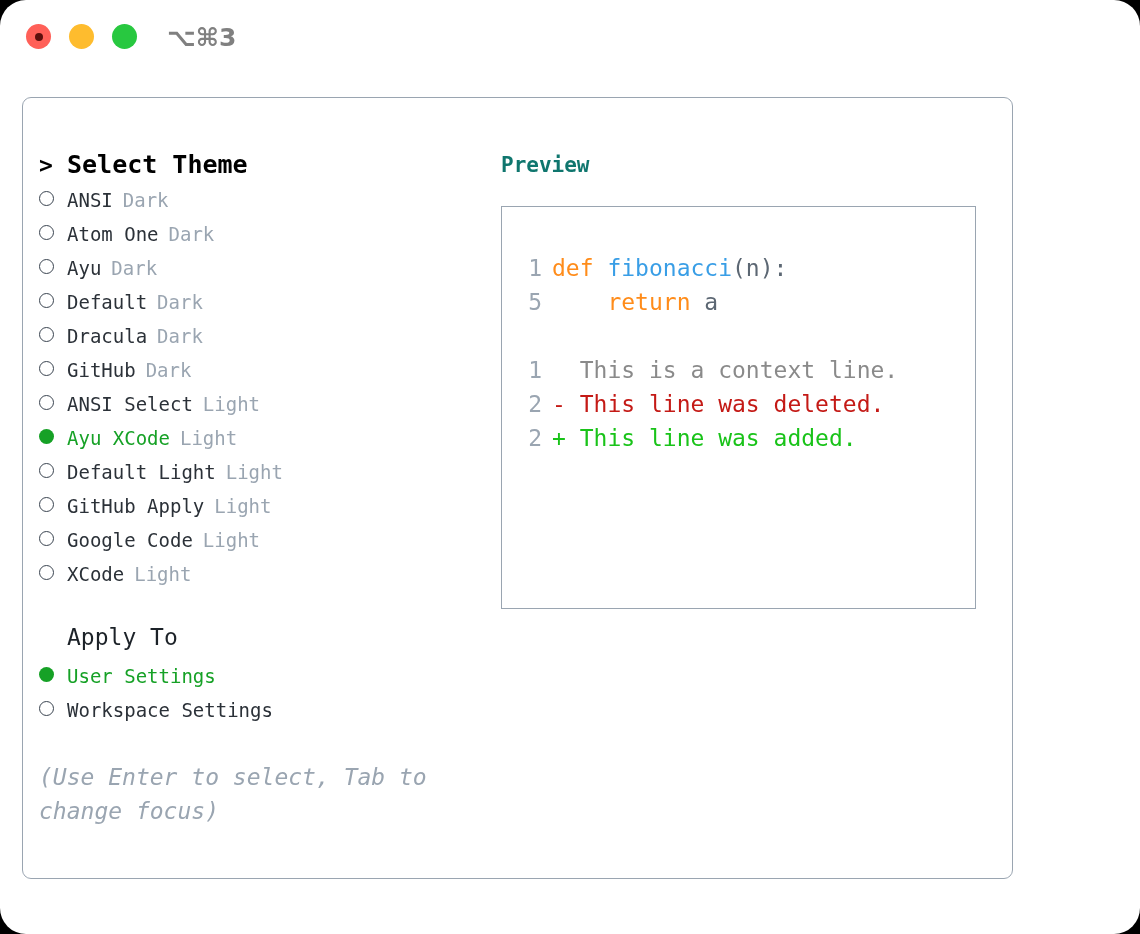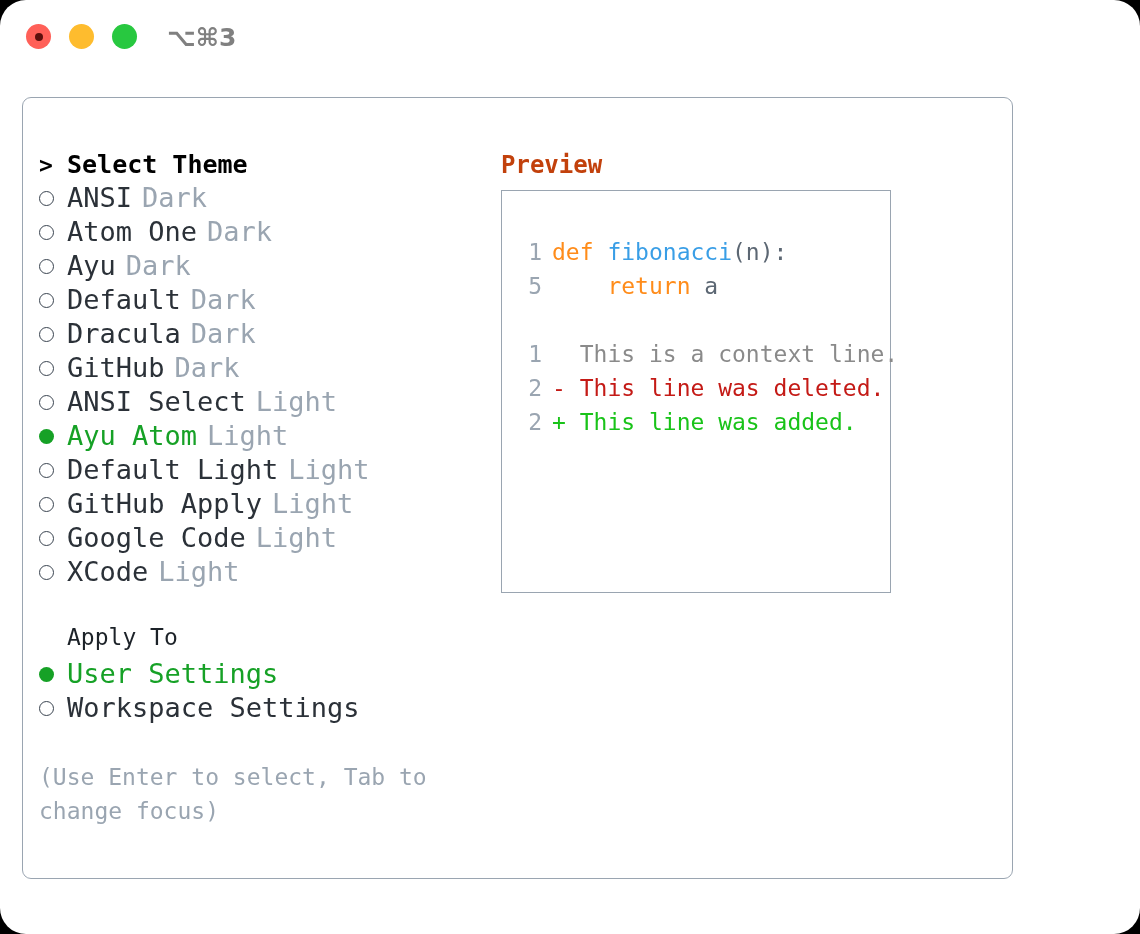--- a/index.html
+++ b/index.html
@@ -88,21 +88,21 @@
   .left-col {
     position: absolute;
     left: 16px;
     top: 50px;
     width: 440px;
   }
   .row {
     display: flex;
     align-items: baseline;
     height: 34px;
-    font-size: 27px;
+    font-size: 19px;
     white-space: pre;
   }
   .marker {
     display: inline-block;
     width: 28px;
     flex: 0 0 28px;
     font-size: 23px;
     line-height: 34px;
   }
   .list-header {
@@ -144,39 +144,40 @@
     display: flex;
     align-items: baseline;
   }
   .hint {
     margin-top: 34px;
     font-size: 23px;
     color: #9aa5b1;
     line-height: 34px;
     width: 410px;
     white-space: pre-wrap;
+    font-style: italic;
   }
 
   
   .right-col {
     position: absolute;
     left: 478px;
     top: 50px;
     width: 490px;
   }
   .preview-title {
-    font-size: 24px;
+    font-size: 21px;
     font-weight: bold;
-    color: #c2410c;
+    color: #0f766e;
     height: 34px;
     line-height: 34px;
   }
   .preview-box {
-    margin-top: 8px;
-    width: 390px;
+    margin-top: 24px;
+    width: 475px;
     height: 403px;
     border: 1.5px solid #9aa5b1;
     box-sizing: border-box;
     background: #ffffff;
     padding: 44px 0 0 18px;
   }
   .code-line {
     font-size: 23px;
     line-height: 34px;
     white-space: pre;
@@ -222,21 +223,21 @@
       </div>
 
       <div id="theme-items">
           <div class="row"><span class="marker"><span class="bullet-empty"></span></span><span class="opt-label">ANSI</span><span class="opt-tag">Dark</span></div>
           <div class="row"><span class="marker"><span class="bullet-empty"></span></span><span class="opt-label">Atom One</span><span class="opt-tag">Dark</span></div>
           <div class="row"><span class="marker"><span class="bullet-empty"></span></span><span class="opt-label">Ayu</span><span class="opt-tag">Dark</span></div>
           <div class="row"><span class="marker"><span class="bullet-empty"></span></span><span class="opt-label">Default</span><span class="opt-tag">Dark</span></div>
           <div class="row"><span class="marker"><span class="bullet-empty"></span></span><span class="opt-label">Dracula</span><span class="opt-tag">Dark</span></div>
           <div class="row"><span class="marker"><span class="bullet-empty"></span></span><span class="opt-label">GitHub</span><span class="opt-tag">Dark</span></div>
           <div class="row"><span class="marker"><span class="bullet-empty"></span></span><span class="opt-label">ANSI Select</span><span class="opt-tag">Light</span></div>
-          <div class="row"><span class="marker"><span class="bullet-filled"></span></span><span class="opt-label sel">Ayu Atom</span><span class="opt-tag">Light</span></div>
+          <div class="row"><span class="marker"><span class="bullet-filled"></span></span><span class="opt-label sel">Ayu XCode</span><span class="opt-tag">Light</span></div>
           <div class="row"><span class="marker"><span class="bullet-empty"></span></span><span class="opt-label">Default Light</span><span class="opt-tag">Light</span></div>
           <div class="row"><span class="marker"><span class="bullet-empty"></span></span><span class="opt-label">GitHub Apply</span><span class="opt-tag">Light</span></div>
           <div class="row"><span class="marker"><span class="bullet-empty"></span></span><span class="opt-label">Google Code</span><span class="opt-tag">Light</span></div>
           <div class="row"><span class="marker"><span class="bullet-empty"></span></span><span class="opt-label">XCode</span><span class="opt-tag">Light</span></div>
         </div>
 
       <div class="section-gap"></div>
 
       <div class="subheader">
         <span class="marker"></span>

